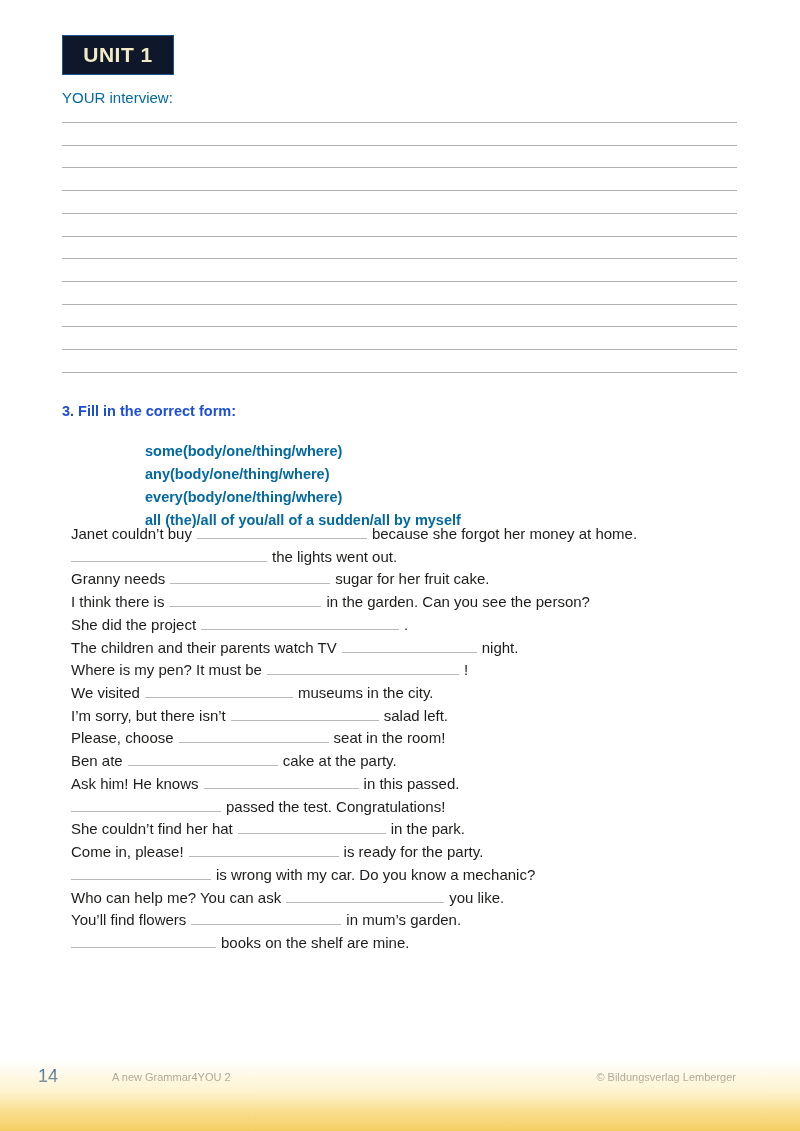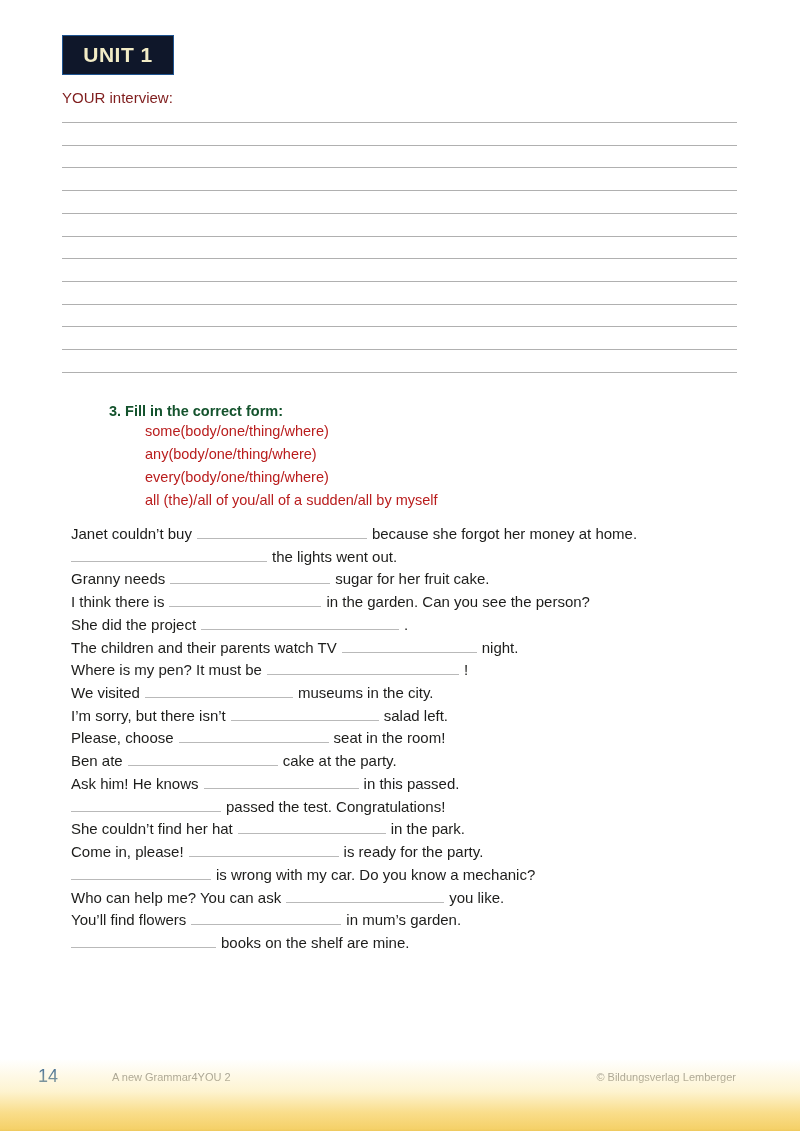--- a/index.html
+++ b/index.html
@@ -19,38 +19,38 @@
     width: 112px; height: 40px;
     background: #0f172a;
     border: 1px solid #1f5490;
     display: flex; align-items: center; justify-content: center;
     color: #f2ecc6;
     font-size: 21px; font-weight: bold; letter-spacing: 0.5px;
   }
 
   .interview-label {
     position: absolute; left: 62px; top: 89px;
-    font-size: 15px; color: #7f1d1d;
+    font-size: 15px; color: #0369a1;
   }
 
   
   .ruled-lines {
     position: absolute; left: 62px; top: 122px; width: 675px;
     display: flex; flex-direction: column; gap: 21.72px;
   }
   .ruled-line { height: 1px; background: #b0b0b0; }
 
   
   .ex-heading {
     position: absolute; left: 62px; top: 403px;
-    font-size: 14.5px; font-weight: bold; color: #14532d; margin-left: 47px;
+    font-size: 14.5px; font-weight: bold; color: #1d4ed8;
   }
   .ex-options {
-    position: absolute; left: 145px; top: 420px;
-    font-size: 14.5px; font-weight: normal; color: #b91c1c;
+    position: absolute; left: 145px; top: 440px;
+    font-size: 14.5px; font-weight: bold; color: #0369a1;
     line-height: 22.9px;
   }
 
   
   .sentences {
     position: absolute; left: 71px; top: 523px; width: 690px;
     font-size: 15px;
   }
   .sentence {
     height: 22.72px; line-height: 22.72px;

